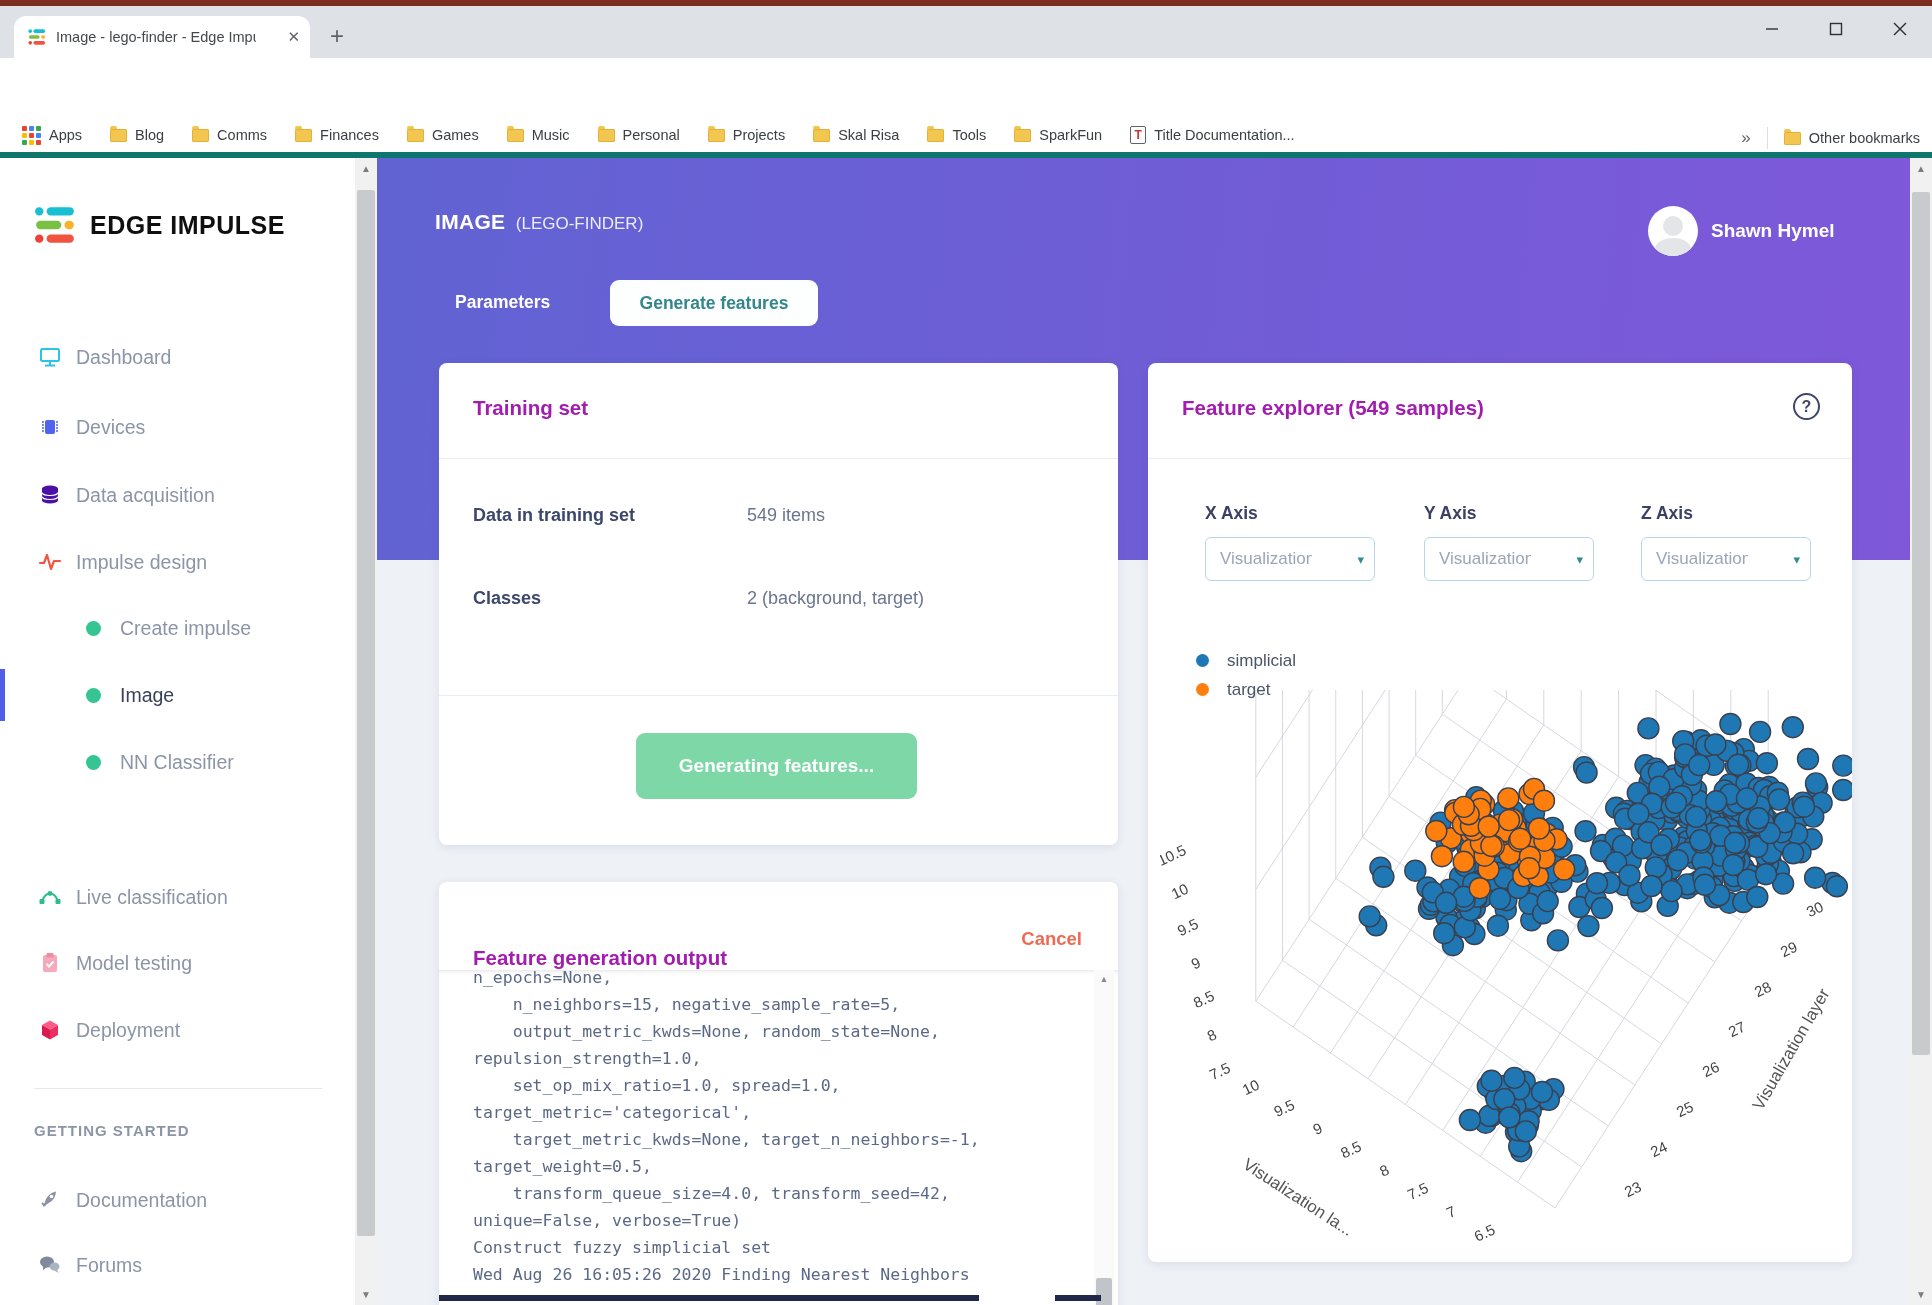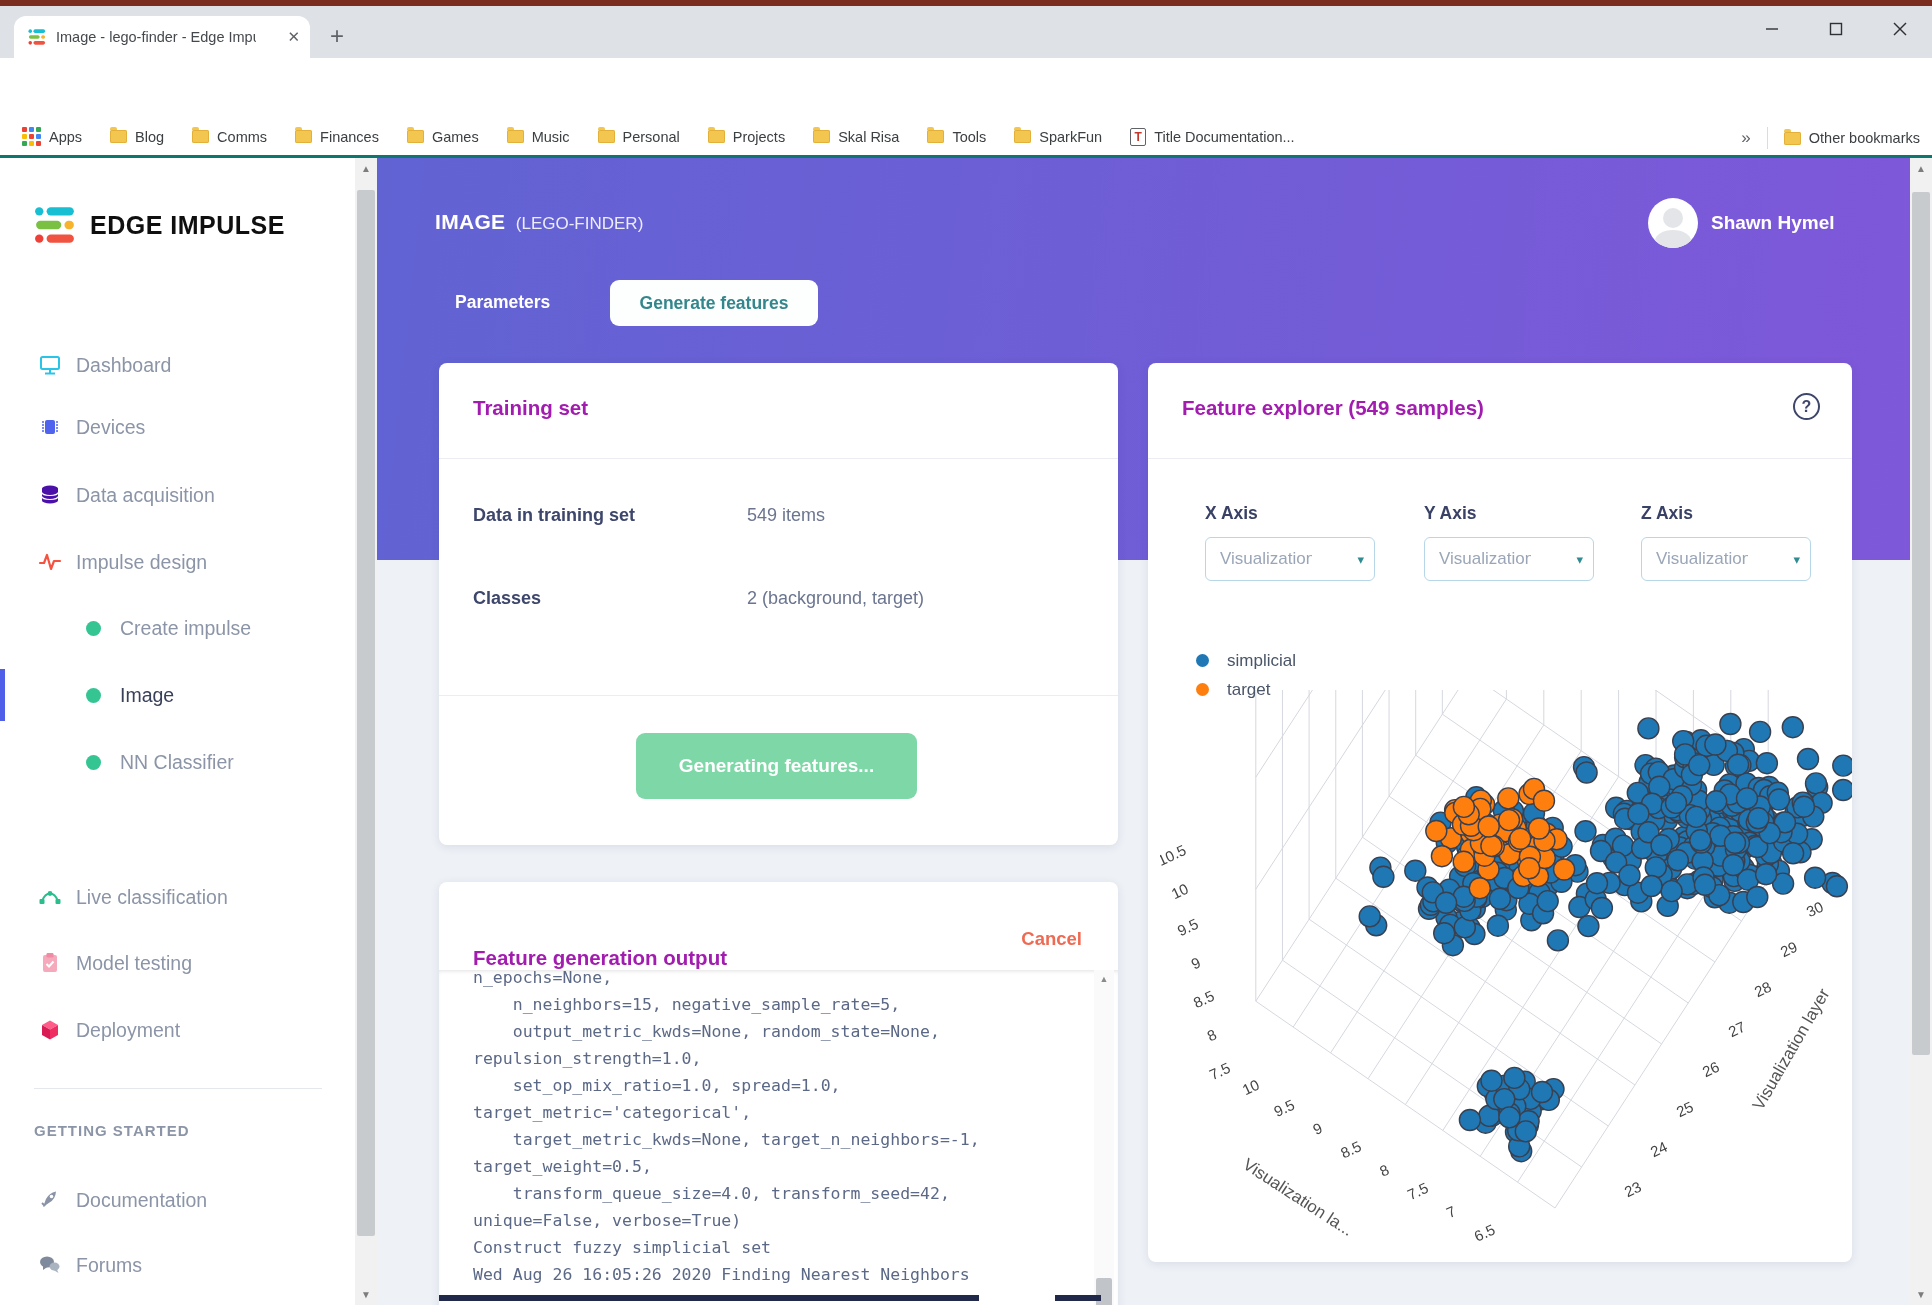--- a/index.html
+++ b/index.html
@@ -23,21 +23,21 @@
   #url-text { font-size:15.5px; color:#202124; margin-left:12px; white-space:nowrap; }
   #star-icon { margin-left:auto; font-size:19px; color:#5f6368; }
   .ext-area { position:absolute; top:72px; display:flex; align-items:center; gap:18px; }
   #np-badge { font-size:16px; font-weight:bold; color:#80868b; letter-spacing:-0.5px; }
   #bw-icon { width:27px; height:27px; background:#175ddc; border-radius:6px; position:relative; }
   #bw-shield { position:absolute; left:6px; top:5px; width:15px; height:15px; background:#fff; clip-path:polygon(0 0,100% 0,100% 55%,50% 100%,0 55%); }
   #bw-lock { position:absolute; right:-3px; bottom:-3px; width:13px; height:13px; background:#e03e3e; border-radius:3px; border:1px solid #fff; }
   #profile-avatar { width:30px; height:30px; border-radius:50%; background:radial-gradient(circle at 50% 35%, #e8c9a6 0 35%, #a9793f 60%, #6d4a2c 100%); }
   #menu-dots { font-size:20px; color:#5f6368; }
 
-  #bookmarks-bar { position:absolute; left:0; top:118px; width:1932px; height:40px; background:#fff; border-bottom:3px solid #0f766e; display:flex; align-items:center; padding-left:22px; }
+  #bookmarks-bar { position:absolute; left:0; top:118px; width:1932px; height:40px; background:#fff; border-bottom:6px solid #0f766e; display:flex; align-items:center; padding-left:22px; }
   .bm-item { display:flex; align-items:center; gap:8px; margin-right:28px; font-size:14.5px; color:#3c4043; white-space:nowrap; }
   .bm-folder { width:17px; height:13px; background:#f3c64f; border-radius:2px; position:relative; box-shadow:inset 0 0 0 1px #e3b13a; }
   .bm-folder:before { content:""; position:absolute; left:0; top:-3px; width:7px; height:3px; background:#f3c64f; border-radius:2px 2px 0 0; }
   .bm-apps { display:grid; grid-template-columns:repeat(3,5px); grid-gap:2px; }
   .bm-apps span { width:5px; height:5px; border-radius:1px; }
   .bm-page-t { width:16px; height:18px; border:1.5px solid #5f6368; border-radius:2px; color:#c5392c; font-weight:bold; font-size:12px; display:flex; align-items:center; justify-content:center; }
   #bm-right { position:absolute; right:12px; top:0; height:40px; display:flex; align-items:center; gap:16px; }
   #bm-overflow { font-size:17px; color:#5f6368; }
   .bm-sep { width:1px; height:22px; background:#dadce0; }
 
@@ -64,21 +64,21 @@
   #page-scrollbar { left:1910px; }
 
   #main { position:absolute; left:377px; top:0; width:1533px; height:1147px; background:#eef1f6; overflow:hidden; }
   #purple-band { position:absolute; left:0; top:0; width:1533px; height:402px; background:linear-gradient(96deg,#6163d3 0%,#7e58d9 100%); }
 
   #page-head { position:absolute; left:58px; top:52px; color:#fff; }
   #page-title { font-size:21px; font-weight:bold; letter-spacing:0.3px; display:inline; }
   #page-project { font-size:17px; color:rgba(255,255,255,0.88); margin-left:6px; }
   #tab-parameters { position:absolute; left:78px; top:134px; font-size:17.5px; font-weight:bold; color:#fff; cursor:pointer; }
   #tab-generate { position:absolute; left:233px; top:122px; width:208px; height:46px; background:#fdfefe; border-radius:9px; display:flex; align-items:center; justify-content:center; font-size:17.5px; font-weight:bold; color:#33878c; cursor:pointer; }
-  #user-box { position:absolute; left:1271px; top:40px; display:flex; align-items:center; gap:13px; }
+  #user-box { position:absolute; left:1271px; top:48px; display:flex; align-items:center; gap:13px; }
   #user-avatar { width:50px; height:50px; border-radius:50%; background:#fff; position:relative; overflow:hidden; }
   #user-avatar .head { position:absolute; left:15px; top:10px; width:20px; height:20px; border-radius:50%; background:#e3e5e8; }
   #user-avatar .body { position:absolute; left:7px; top:32px; width:36px; height:22px; border-radius:50% 50% 0 0; background:#e3e5e8; }
   #user-name { font-size:19px; font-weight:bold; color:#fff; }
 
   .card { position:absolute; background:#fff; border-radius:8px; box-shadow:0 2px 10px rgba(40,50,90,0.10); }
   .card-title { font-size:20.5px; font-weight:bold; color:#a21caf; }
   .hdivider { position:absolute; left:0; width:100%; height:1px; background:#ebedf2; }
 
   #training-card { left:62px; top:205px; width:679px; height:482px; }
@@ -258,21 +258,21 @@
           <circle cx="5" cy="7" r="4" fill="#18bfd3"></circle>
             <rect x="12" y="3" width="26" height="8" rx="4" fill="#18bfd3"></rect>
           <rect x="2" y="16" width="24" height="8" rx="4" fill="#7ac143"></rect>
             <rect x="29" y="16" width="9" height="8" rx="4" fill="#f7b32b"></rect>
           <circle cx="5" cy="33" r="4" fill="#ee4036"></circle>
             <rect x="12" y="29" width="26" height="8" rx="4" fill="#f05340"></rect>
         </svg>
         <span id="logo-text">EDGE IMPULSE</span>
       </div>
 
-      <div class="nav-item" style="top:179px;padding-left:33px;">
+      <div class="nav-item" style="top:171px;padding-left:33px;">
         <span class="ic">
             <svg width="24" height="24" viewBox="0 0 24 24">
               <rect x="3" y="4" width="18" height="12" rx="1.5" fill="none" stroke="#29c4e8" stroke-width="2"></rect>
               <line x1="12" y1="16" x2="12" y2="20" stroke="#29c4e8" stroke-width="2"></line>
               <line x1="7" y1="20.5" x2="17" y2="20.5" stroke="#29c4e8" stroke-width="2"></line>
             </svg>
           </span>
         <span class="lbl">Dashboard</span>
       </div>
       <div class="nav-item" style="top:241px;">

